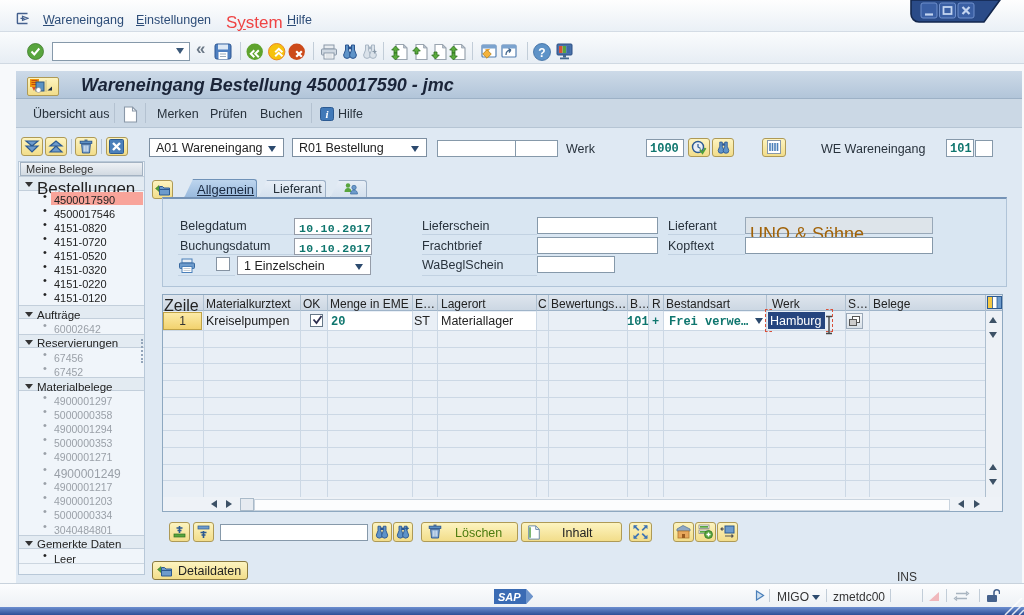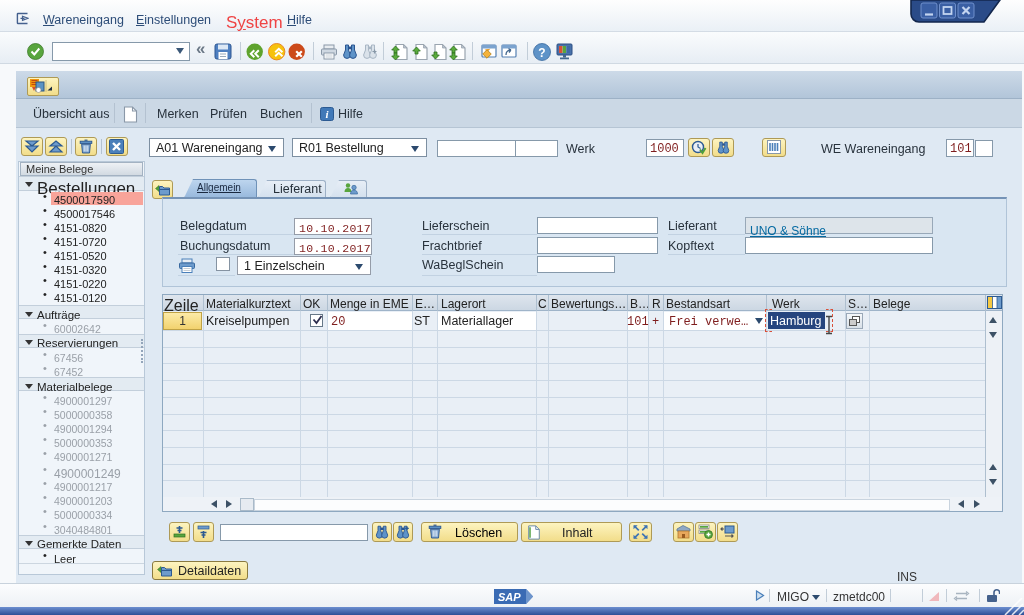--- a/index.html
+++ b/index.html
@@ -2,21 +2,21 @@
 <html><head>
 <meta charset="utf-8">
 <style>
 *{margin:0;padding:0;box-sizing:border-box}
 body{font-family:"Liberation Sans",sans-serif;background:#fff}
 #s{position:relative;width:1024px;height:615px;background:#f7f9fb;overflow:hidden}
 .ab{position:absolute}
 .lbl{position:absolute;font-size:12.5px;color:#28323c;white-space:nowrap}
 .yb{position:absolute;background:linear-gradient(#fdf4c0,#f2dd8a);border:1px solid #ae9a56;border-radius:3px}
 .fld{position:absolute;background:#fff;border:1px solid #8699aa}
-.mono{font-family:"Liberation Mono",monospace;font-weight:normal;color:#7f1d1d}
+.mono{font-family:"Liberation Mono",monospace;font-weight:bold;color:#0f766e}
 .vsep{position:absolute;width:1px;background:#c2cdd8}
 .tsep{position:absolute;width:1px;background:#b4c2d1}
 </style>
 </head>
 <body>
 <div id="s">
 
 <div class="ab" style="left:0;top:0;width:1024px;height:32px;background:linear-gradient(#fefefe,#eaf0f6);border-bottom:1px solid #d4dce5"></div>
 <svg class="ab" style="left:16px;top:12px" width="13" height="13" viewBox="0 0 13 13">
       <path d="M11.5 1.5H2a0.6 0.6 0 00-0.6 0.6v8.8a0.6 0.6 0 000.6 0.6h9.5" fill="none" stroke="#44608e" stroke-width="1.4"></path>
@@ -139,20 +139,21 @@
 <div class="yb" style="left:27px;top:77px;width:32px;height:19px;border-radius:2px"></div>
 <svg class="ab" style="left:30px;top:79px" width="26" height="15" viewBox="0 0 26 15">
       <rect x="0" y="0" width="9" height="8" fill="#f0950e"></rect>
       <path d="M1.5 1.5h6M1.5 3.5h6M1.5 5.5h6" stroke="#c34a10" stroke-width="1"></path>
       <path d="M2 8l2 4 2-4z" fill="#d94f28"></path>
       <rect x="6" y="3" width="8" height="9" fill="#5b93c4" stroke="#2c5682" stroke-width="1"></rect>
       <circle cx="8.5" cy="11" r="2.5" fill="#fff" stroke="#888" stroke-width="0.6"></circle>
       <path d="M22 11.5l-4.5 0 4.5-4z" fill="#1a2b42"></path>
       <path d="M16 1v12" stroke="#c8b878" stroke-width="0.8"></path>
     </svg>
+<div class="ab" style="left:81px;top:75px;font-size:18px;font-weight:bold;font-style:italic;color:#1a2438;white-space:nowrap">Wareneingang Bestellung 4500017590 - jmc</div>
 
 <div class="ab" style="left:16px;top:99px;width:1006px;height:29px;background:#cbd8e5;border-bottom:1px solid #b6c5d4"></div>
 <div class="lbl" style="left:33px;top:107px">Übersicht aus</div>
 <div class="tsep" style="left:114px;top:103px;height:20px"></div>
 <svg class="ab" style="left:123px;top:106px" width="15" height="17" viewBox="0 0 15 17">
       <path d="M1.5 1h8l4 4v11h-12z" fill="#fff" stroke="#8a98a8" stroke-width="1.1"></path>
       <path d="M9.5 1v4h4" fill="none" stroke="#8a98a8" stroke-width="1.1"></path>
     </svg>
 <div class="tsep" style="left:145px;top:103px;height:20px"></div>
 <div class="lbl" style="left:157px;top:107px">Merken</div>
@@ -285,21 +286,21 @@
 <div class="ab" style="left:19px;top:563px;width:125px;height:1px;background:#ccd6e0"></div>
 <div class="ab" style="left:141px;top:339px;width:2px;height:24px;border-left:2px dotted #93a5ba"></div>
 
 <div class="yb" style="left:152px;top:180px;width:21px;height:19px"></div>
 <svg class="ab" style="left:155px;top:183px" width="15" height="13" viewBox="0 0 15 13">
       <path d="M0.5 5.5L4 2.5v2h2v2H4v2z" fill="#4e9e3c" stroke="#2e7020" stroke-width="0.5"></path>
       <path d="M4.5 3.5h3l1.5 1.5h5.5v7h-10z" fill="#6d9bcc" stroke="#2c5a92" stroke-width="1"></path>
       <path d="M4.5 6.5h10" stroke="#2c5a92" stroke-width="1"></path>
     </svg>
 <div class="ab" style="left:184px;top:179px;width:73px;height:19px;background:linear-gradient(#bdd5ee,#97b8dc);border:1px solid #6f92b8;border-bottom:none;clip-path:polygon(9px 0,100% 0,100% 100%,0 100%);border-top-right-radius:3px"></div>
-<div class="ab" style="left:197px;top:182px;font-size:10px;color:#1a2940;text-decoration:underline">Allgemein</div>
+<div class="ab" style="left:197px;top:182px;font-size:13px;color:#1a2940;text-decoration:underline">Allgemein</div>
 <div class="ab" style="left:258px;top:180px;width:68px;height:18px;background:linear-gradient(#e7eef6,#d3e0ee);border:1px solid #9db0c6;border-bottom:none;clip-path:polygon(9px 0,100% 0,100% 100%,0 100%);border-top-right-radius:3px"></div>
 <div class="ab" style="left:273px;top:182px;font-size:12.5px;color:#26303a">Lieferant</div>
 <div class="ab" style="left:330px;top:180px;width:37px;height:18px;background:linear-gradient(#e7eef6,#d3e0ee);border:1px solid #9db0c6;border-bottom:none;clip-path:polygon(9px 0,100% 0,100% 100%,0 100%);border-top-right-radius:3px"></div>
 <svg class="ab" style="left:343px;top:182px" width="16" height="14" viewBox="0 0 16 14">
       <circle cx="5" cy="3.5" r="2.2" fill="#58a53e"></circle>
       <path d="M1.5 10c0-2.5 1.5-4 3.5-4s3.5 1.5 3.5 4z" fill="#58a53e"></path>
       <circle cx="11" cy="5.5" r="2.2" fill="#6d9bcc" stroke="#38689e" stroke-width="0.7"></circle>
       <path d="M7.5 12c0-2.5 1.5-4 3.5-4s3.5 1.5 3.5 4z" fill="#6d9bcc" stroke="#38689e" stroke-width="0.7"></path>
     </svg>
 
@@ -307,21 +308,21 @@
 <div class="lbl" style="left:180px;top:219px">Belegdatum</div>
 <div class="ab" style="left:178px;top:234px;width:116px;height:1px;background:#c2d2e2"></div>
 <div class="fld" style="left:294px;top:218px;width:78px;height:17px;border-color:#959ca8"></div>
 <div class="ab mono" style="left:299px;top:222px;font-size:11.5px;letter-spacing:0.3px">10.10.2017</div>
 <div class="lbl" style="left:422px;top:219px">Lieferschein</div>
 <div class="ab" style="left:422px;top:234px;width:115px;height:1px;background:#c2d2e2"></div>
 <div class="fld" style="left:537px;top:217px;width:121px;height:17px"></div>
 <div class="lbl" style="left:668px;top:219px">Lieferant</div>
 <div class="ab" style="left:668px;top:234px;width:77px;height:1px;background:#c2d2e2"></div>
 <div class="fld" style="left:745px;top:217px;width:188px;height:17px;background:#dde4ea;border-color:#98a8b8"></div>
-<div class="ab" style="left:750px;top:224px;font-size:12px;color:#0369a1;text-decoration:underline">UNO &amp; Söhne</div>
+<div class="ab" style="left:750px;top:224px;font-size:18px;color:#a16207;text-decoration:underline">UNO &amp; Söhne</div>
 <div class="lbl" style="left:180px;top:239px">Buchungsdatum</div>
 <div class="ab" style="left:178px;top:254px;width:116px;height:1px;background:#c2d2e2"></div>
 <div class="fld" style="left:294px;top:238px;width:78px;height:17px;border-color:#959ca8"></div>
 <div class="ab mono" style="left:299px;top:242px;font-size:11.5px;letter-spacing:0.3px">10.10.2017</div>
 <div class="lbl" style="left:422px;top:239px">Frachtbrief</div>
 <div class="ab" style="left:422px;top:254px;width:115px;height:1px;background:#c2d2e2"></div>
 <div class="fld" style="left:537px;top:237px;width:121px;height:17px"></div>
 <div class="lbl" style="left:668px;top:239px">Kopftext</div>
 <div class="fld" style="left:745px;top:237px;width:188px;height:17px"></div>
 <svg class="ab" style="left:178px;top:258px" width="18" height="15" viewBox="0 0 18 15">
@@ -465,21 +466,21 @@
       <rect x="7.5" y="3.5" width="3" height="2.8" fill="#2a5590"></rect>
       <path d="M13.5 2.5v4M11.5 4.5h4" stroke="#2c5a92" stroke-width="1.3"></path>
     </svg>
 <div class="yb" style="left:421px;top:522px;width:97px;height:20px"></div>
 <svg class="ab" style="left:428px;top:524px" width="14" height="15" viewBox="0 0 14 15">
       <path d="M5.5 1.2h3" stroke="#2a5590" stroke-width="1.2" fill="none"></path>
       <rect x="1.2" y="2.2" width="11.6" height="2.2" fill="#5e93c8" stroke="#2a5590" stroke-width="0.9"></rect>
       <path d="M2.6 5.2h8.8l-0.9 8.8H3.5z" fill="#7ba3cf" stroke="#2a5590" stroke-width="0.9"></path>
       <path d="M5.2 6.5v6M7 6.5v6M8.8 6.5v6" stroke="#dce8f5" stroke-width="1.1"></path>
     </svg>
-<div class="ab" style="left:455px;top:526px;font-size:12.5px;color:#000000">Löschen</div>
+<div class="ab" style="left:455px;top:526px;font-size:12.5px;color:#4d7c0f">Löschen</div>
 <div class="yb" style="left:521px;top:522px;width:101px;height:20px"></div>
 <svg class="ab" style="left:527px;top:525px" width="14" height="15" viewBox="0 0 15 17">
       <path d="M1.5 1h8l4 4v11h-12z" fill="#fff" stroke="#6888a8" stroke-width="1.1"></path>
       <path d="M9.5 1v4h4" fill="none" stroke="#6888a8" stroke-width="1.1"></path>
       <path d="M3 2.5v12" stroke="#4e9e3c" stroke-width="1.6"></path>
     </svg>
 <div class="ab" style="left:562px;top:526px;font-size:12.5px;color:#222">Inhalt</div>
 <div class="yb" style="left:629px;top:522px;width:23px;height:20px"></div>
 <svg class="ab" style="left:632px;top:524px" width="17" height="16" viewBox="0 0 17 16">
       <g stroke="#3e74b4" stroke-width="1.7" fill="none">

